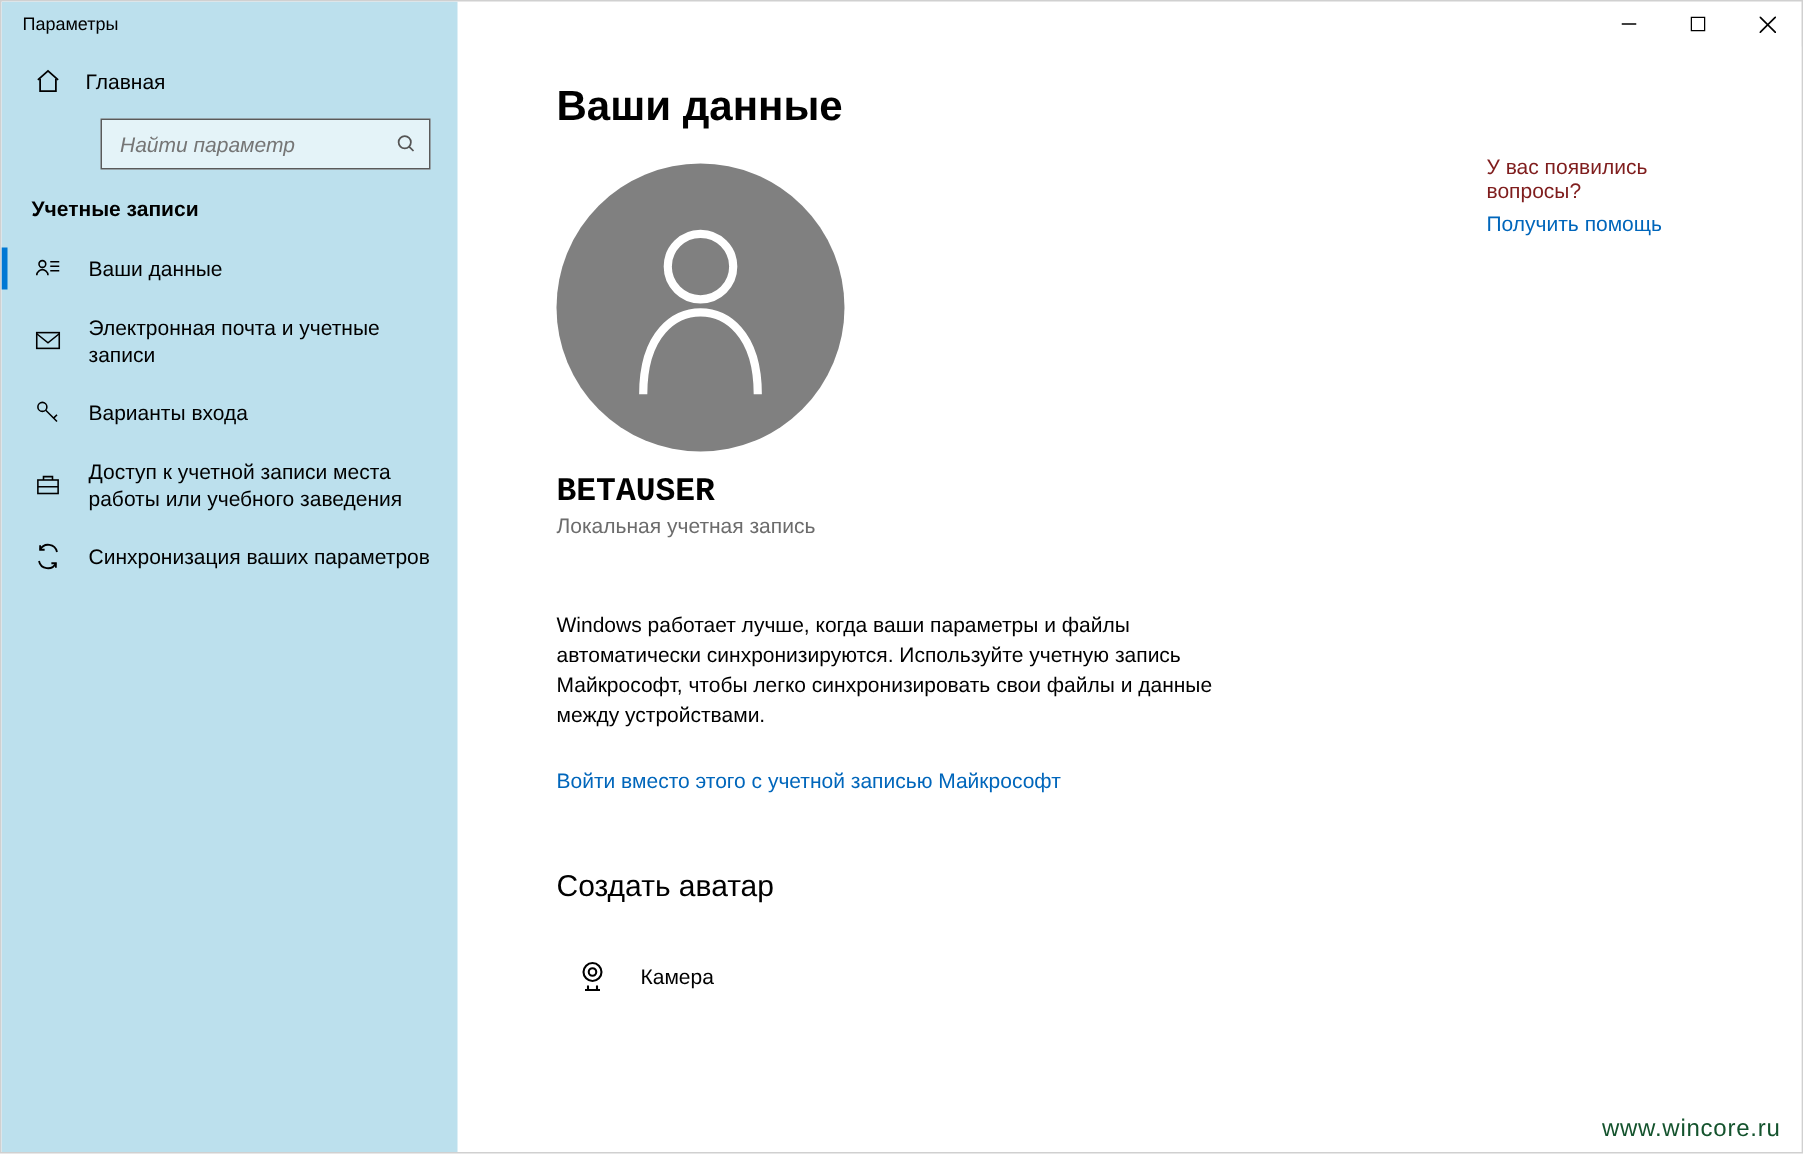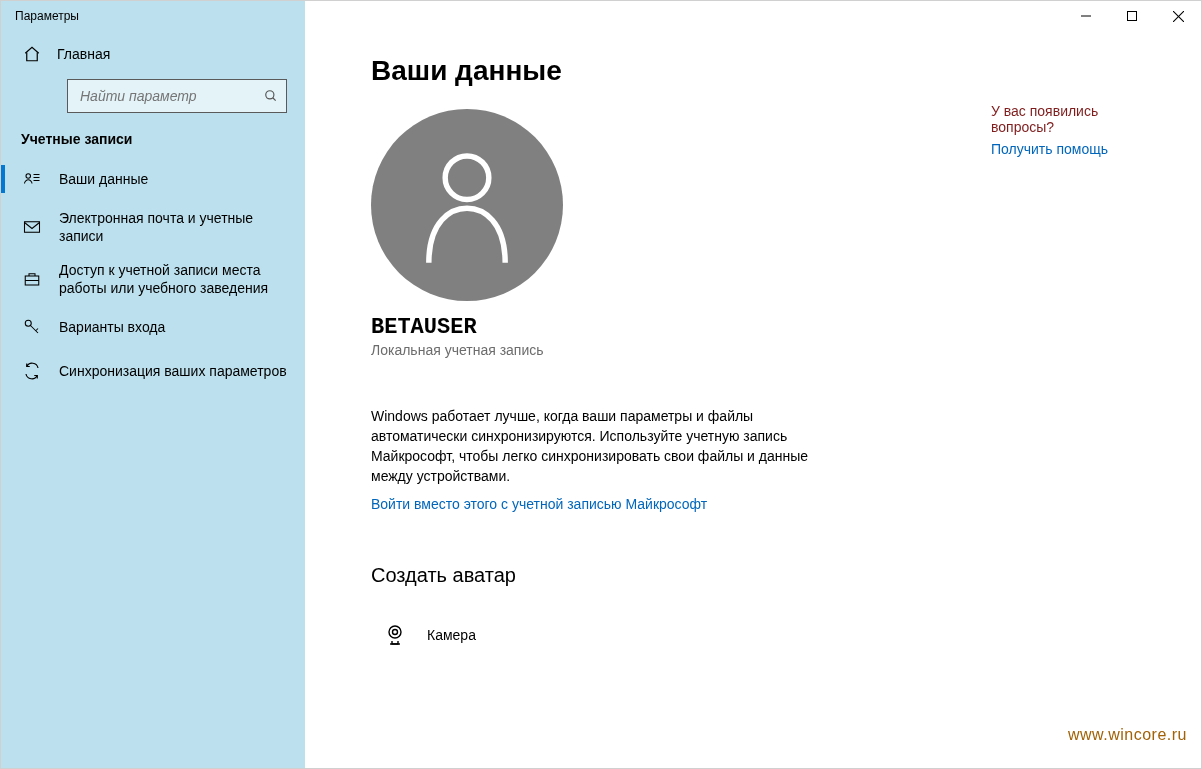--- a/index.html
+++ b/index.html
@@ -186,21 +186,21 @@
   }
   .acct-type {
     color: #6c6c6c;
     font-size: 14px;
     margin-bottom: 48px;
   }
   .blurb {
     font-size: 14px;
     line-height: 20px;
     color:#000;
-    margin-bottom: 10px;
+    margin-bottom: 26px;
     max-width: 480px;
   }
   .link {
     color: #0066bb;
     font-size: 14px;
   }
 
   h2.subhead {
     font-weight: 400;
     font-size: 20px;
@@ -219,22 +219,22 @@
     display:flex;align-items:center;justify-content:center;
   }
   .option-row.hover {
     background:#eeeeee;
     width: 460px;
   }
 
   .watermark {
     position:absolute;
     right: 14px;
-    bottom: 24px;
-    color:#a16207;
+    bottom: 6px;
+    color:#14532d;
     font-size: 16px;
     letter-spacing: 0.5px;
   }
 </style>
 </head>
 <body>
 
 <div class="sidebar">
 
   <div class="pad">
@@ -282,36 +282,36 @@
           <rect x="2" y="5" width="20" height="14"></rect>
             <path d="M2 6l10 8 10-8"></path>
         </svg>
       </span>
       <span class="label">Электронная почта и учетные записи</span>
     </div>
 
     <div class="nav-item">
       <span class="icon">
         <svg width="18" height="18" viewBox="0 0 24 24" fill="none" stroke="#000" stroke-width="1.4">
+          <circle cx="7" cy="7" r="4"></circle>
+            <path d="M10 10l10 10M17 17l3-3"></path>
+        </svg>
+      </span>
+      <span class="label">Варианты входа</span>
+    </div>
+
+    <div class="nav-item">
+      <span class="icon">
+        <svg width="18" height="18" viewBox="0 0 24 24" fill="none" stroke="#000" stroke-width="1.4">
           <rect x="3" y="8" width="18" height="12"></rect>
             <path d="M8 8V5h8v3"></path>
             <line x1="3" y1="14" x2="21" y2="14"></line>
         </svg>
       </span>
       <span class="label">Доступ к учетной записи места работы или учебного заведения</span>
-    </div>
-
-    <div class="nav-item">
-      <span class="icon">
-        <svg width="18" height="18" viewBox="0 0 24 24" fill="none" stroke="#000" stroke-width="1.4">
-          <circle cx="7" cy="7" r="4"></circle>
-            <path d="M10 10l10 10M17 17l3-3"></path>
-        </svg>
-      </span>
-      <span class="label">Варианты входа</span>
     </div>
 
     <div class="nav-item">
       <span class="icon">
         <svg width="18" height="18" viewBox="0 0 24 24" fill="none" stroke="#000" stroke-width="1.6">
           <path d="M20 8A8 8 0 0 0 5 6"></path>
             <polyline points="5 2 5 6 9 6"></polyline>
           <path d="M4 16a8 8 0 0 0 15 2"></path>
             <polyline points="19 22 19 18 15 18"></polyline>
         </svg>

